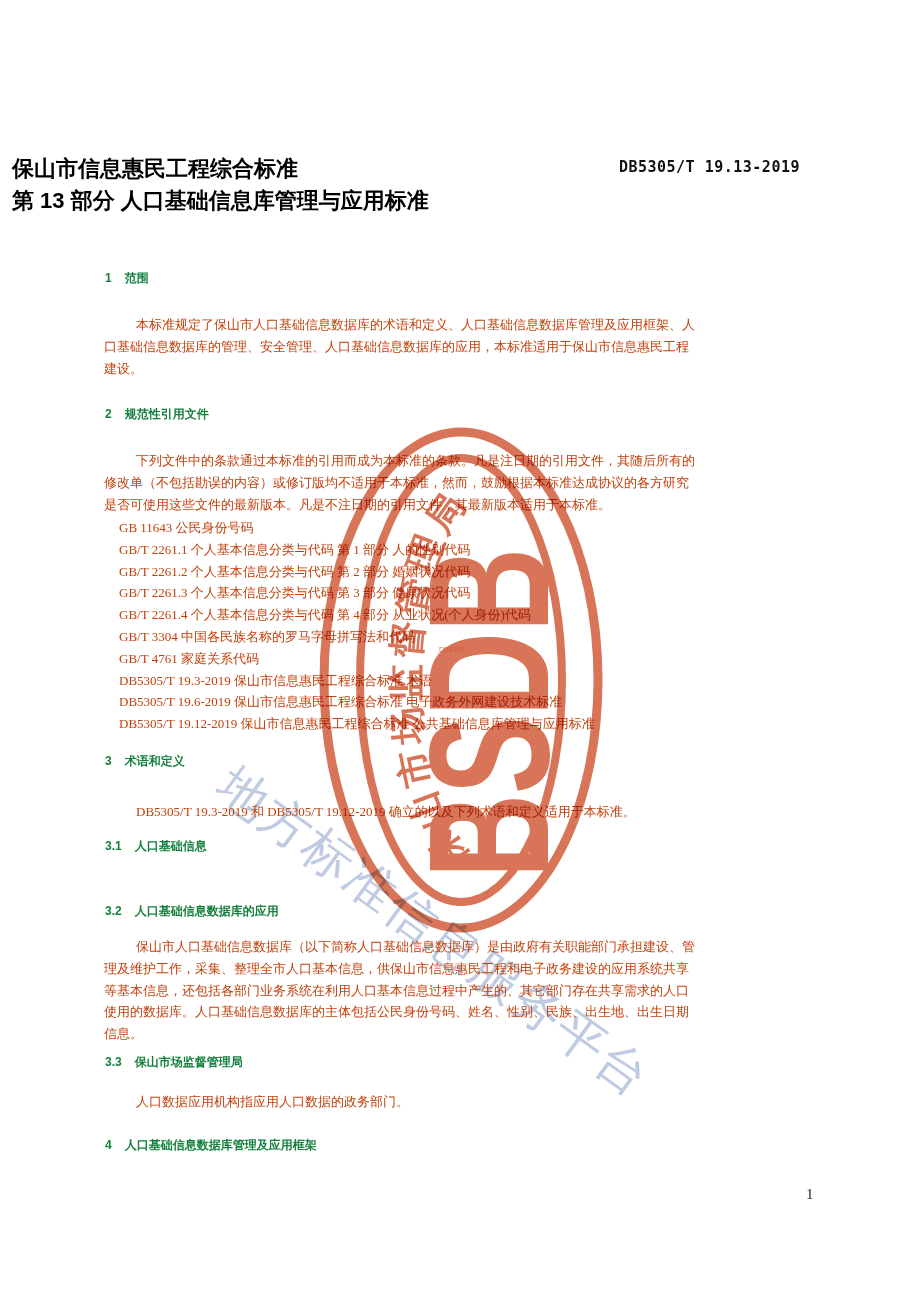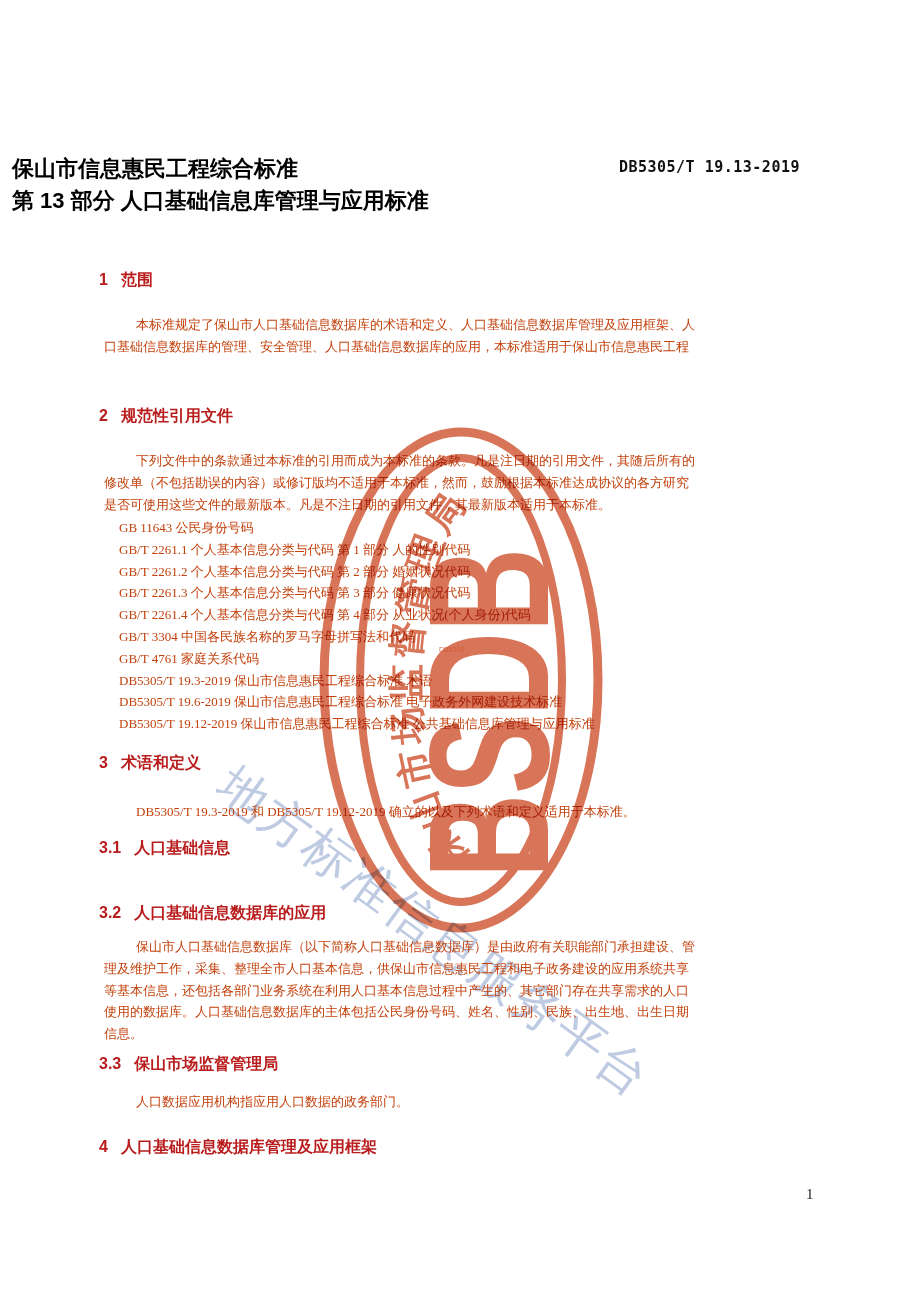--- a/index.html
+++ b/index.html
@@ -12,23 +12,23 @@
     position:absolute; top:110px; right:120px; z-index:2;
     font-family:"DejaVu Sans Mono", monospace; font-weight:bold;
     font-size:15px; color:#111; letter-spacing:0.5px;margin-top:48px;
   }
   .doc-title {
     position:absolute; top:153px; left:12px; width:862px; z-index:2;
     text-align:left; font-family:"Liberation Sans", sans-serif;
     font-weight:bold; font-size:22px; line-height:32px; color:#000;
   }
   .h {
-    position:absolute; left:99px; z-index:2;
+    position:absolute; left:105px; z-index:2;
     font-family:"Liberation Sans", sans-serif; font-weight:bold;
-    font-size:16px; color:#b91c1c; white-space:nowrap;
+    font-size:12px; color:#15803d; white-space:nowrap;
   }
   .h .num { display:inline-block; margin-right:13px; }
   .para {
     position:absolute; left:104px; width:741px; z-index:2;
     font-size:13px; line-height:21.8px; color:#c2410c;
   }
   .para .ln { white-space:nowrap; }
   .para .ind { padding-left:32px; }
   .refs .ln { padding-left:15px;font-family:Liberation Serif, serif; }
   .pageno {
@@ -65,20 +65,21 @@
     <div>保山市信息惠民工程综合标准</div>
     <div>第 13 部分  人口基础信息库管理与应用标准</div>
   </div>
 
   <div class="h" style="top:270px">
     <span class="num">1</span><span>范围</span>
   </div>
   <div class="para" style="top:314px">
     <div class="ln ind">本标准规定了保山市人口基础信息数据库的术语和定义、人口基础信息数据库管理及应用框架、人</div>
     <div class="ln">口基础信息数据库的管理、安全管理、人口基础信息数据库的应用，本标准适用于保山市信息惠民工程</div>
+    <div class="ln">建设。</div>
   </div>
 
   <div class="h" style="top:406px">
     <span class="num">2</span><span>规范性引用文件</span>
   </div>
   <div class="para" style="top:450px">
     <div class="ln ind">下列文件中的条款通过本标准的引用而成为本标准的条款。凡是注日期的引用文件，其随后所有的</div>
     <div class="ln">修改单（不包括勘误的内容）或修订版均不适用于本标准，然而，鼓励根据本标准达成协议的各方研究</div>
     <div class="ln">是否可使用这些文件的最新版本。凡是不注日期的引用文件，其最新版本适用于本标准。</div>
   </div>

